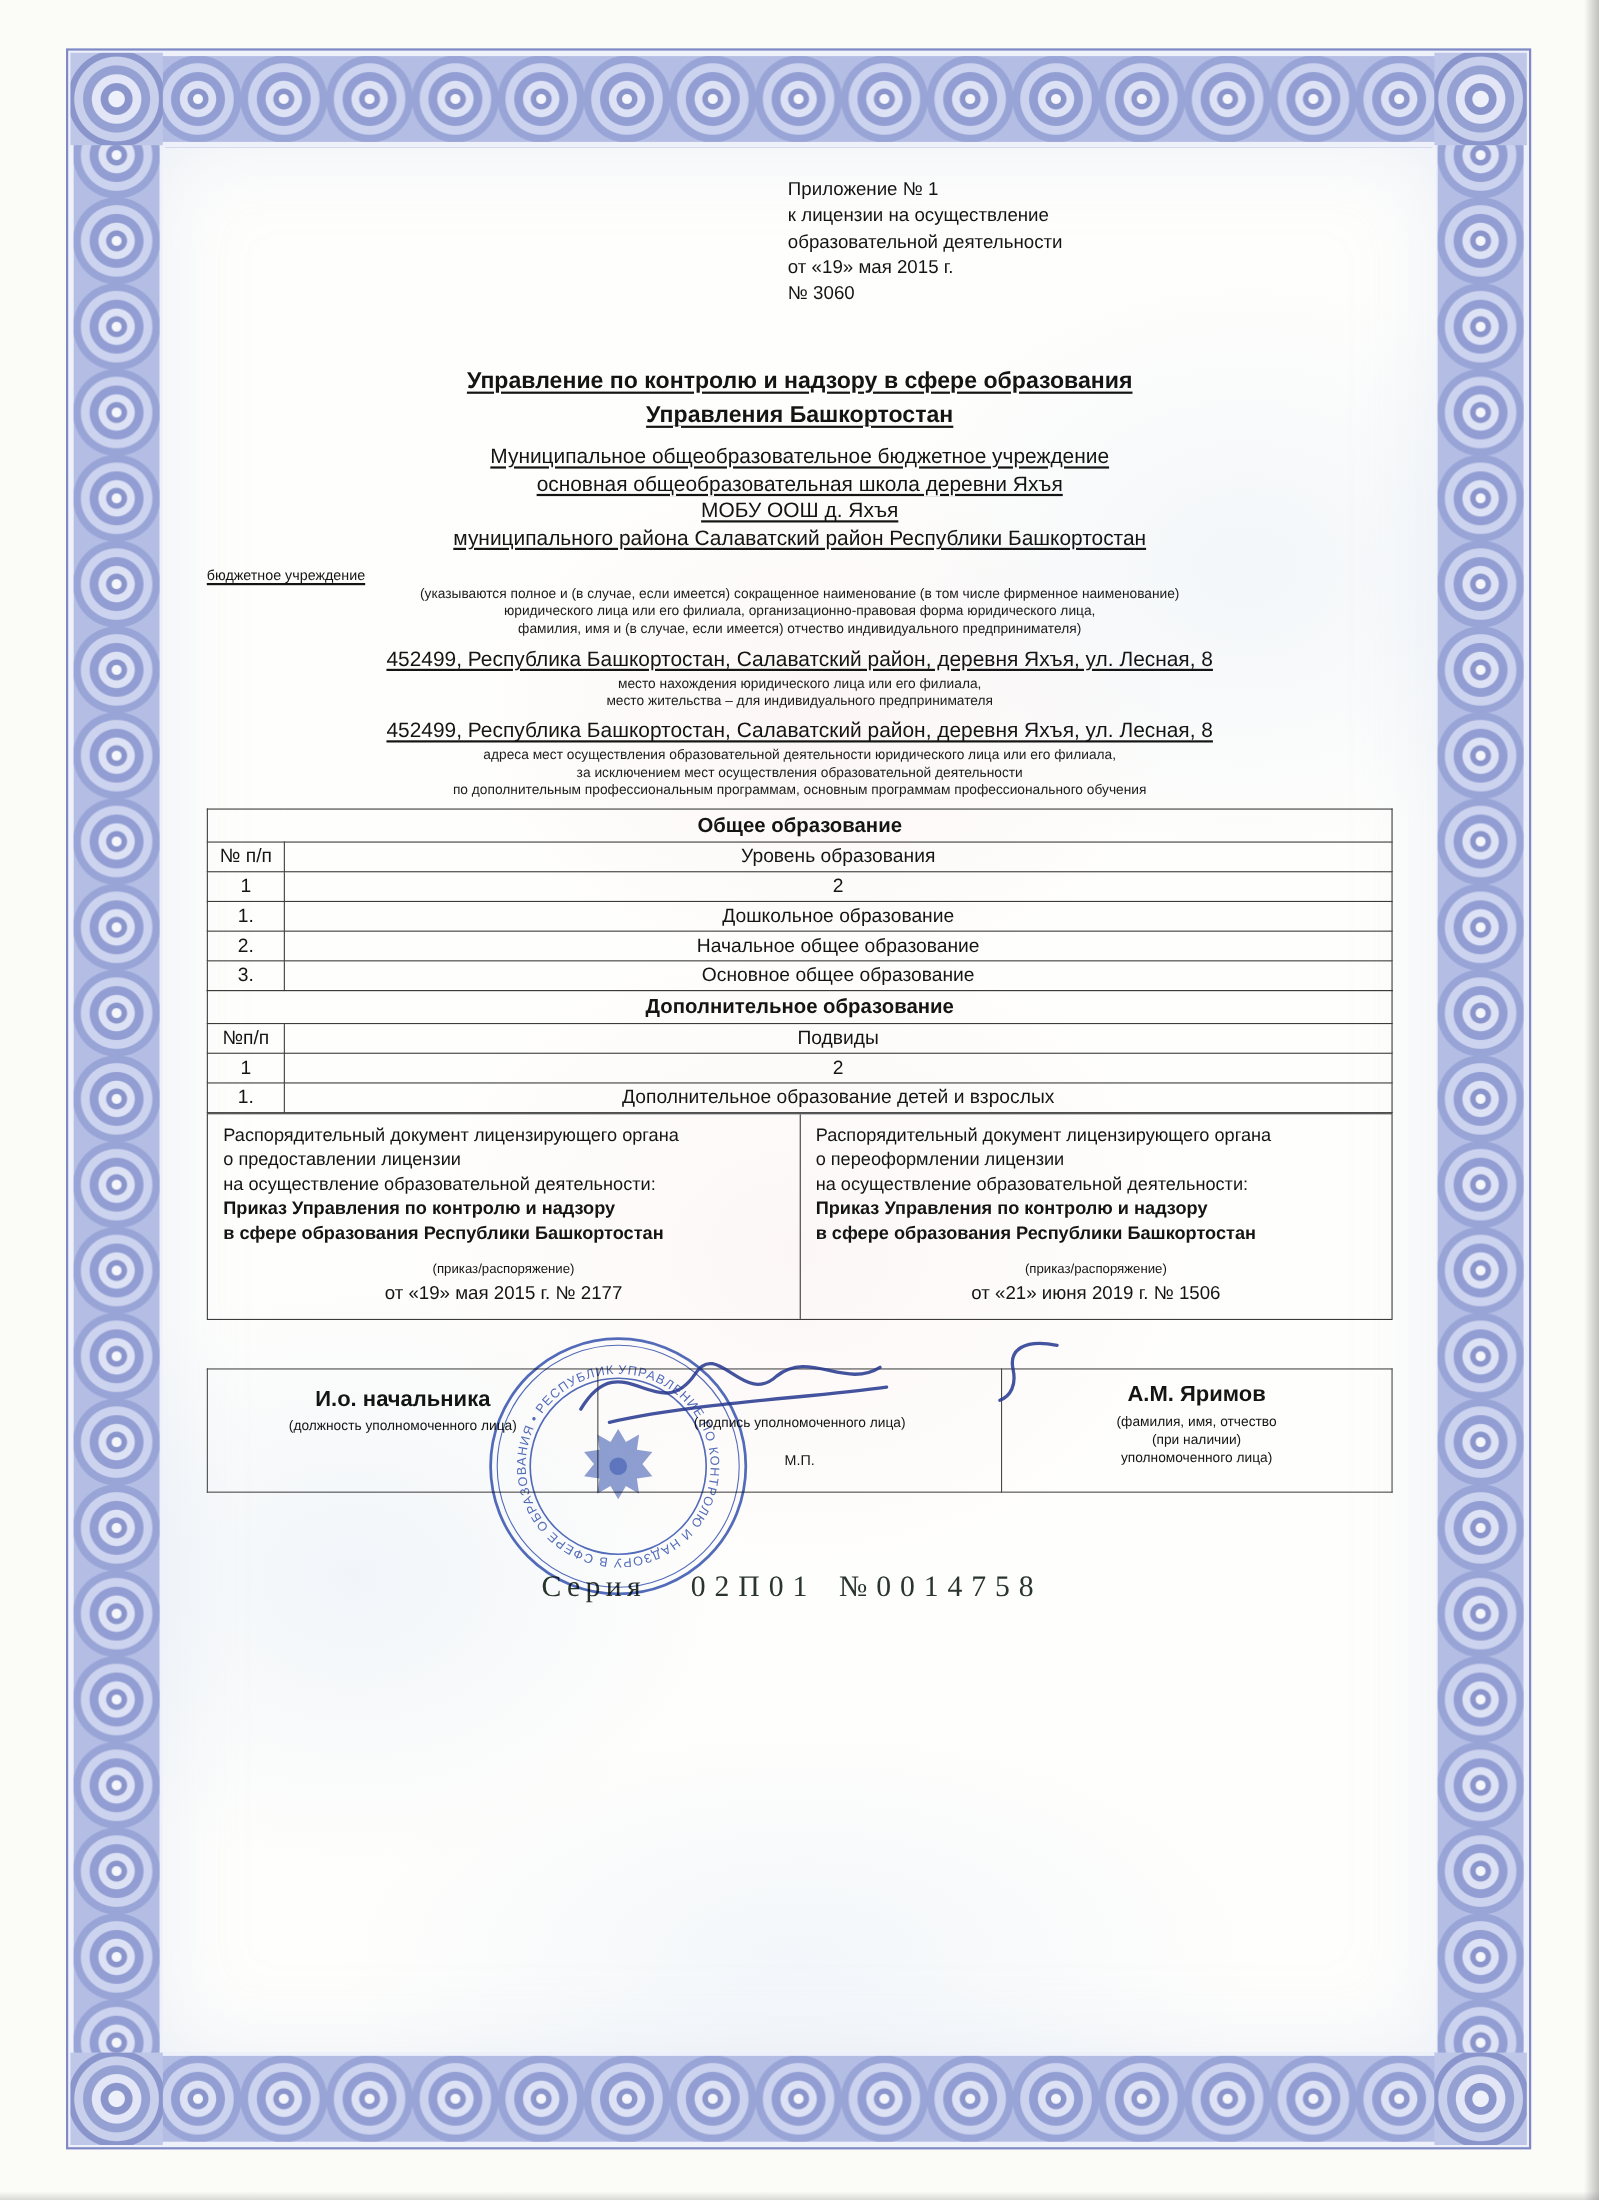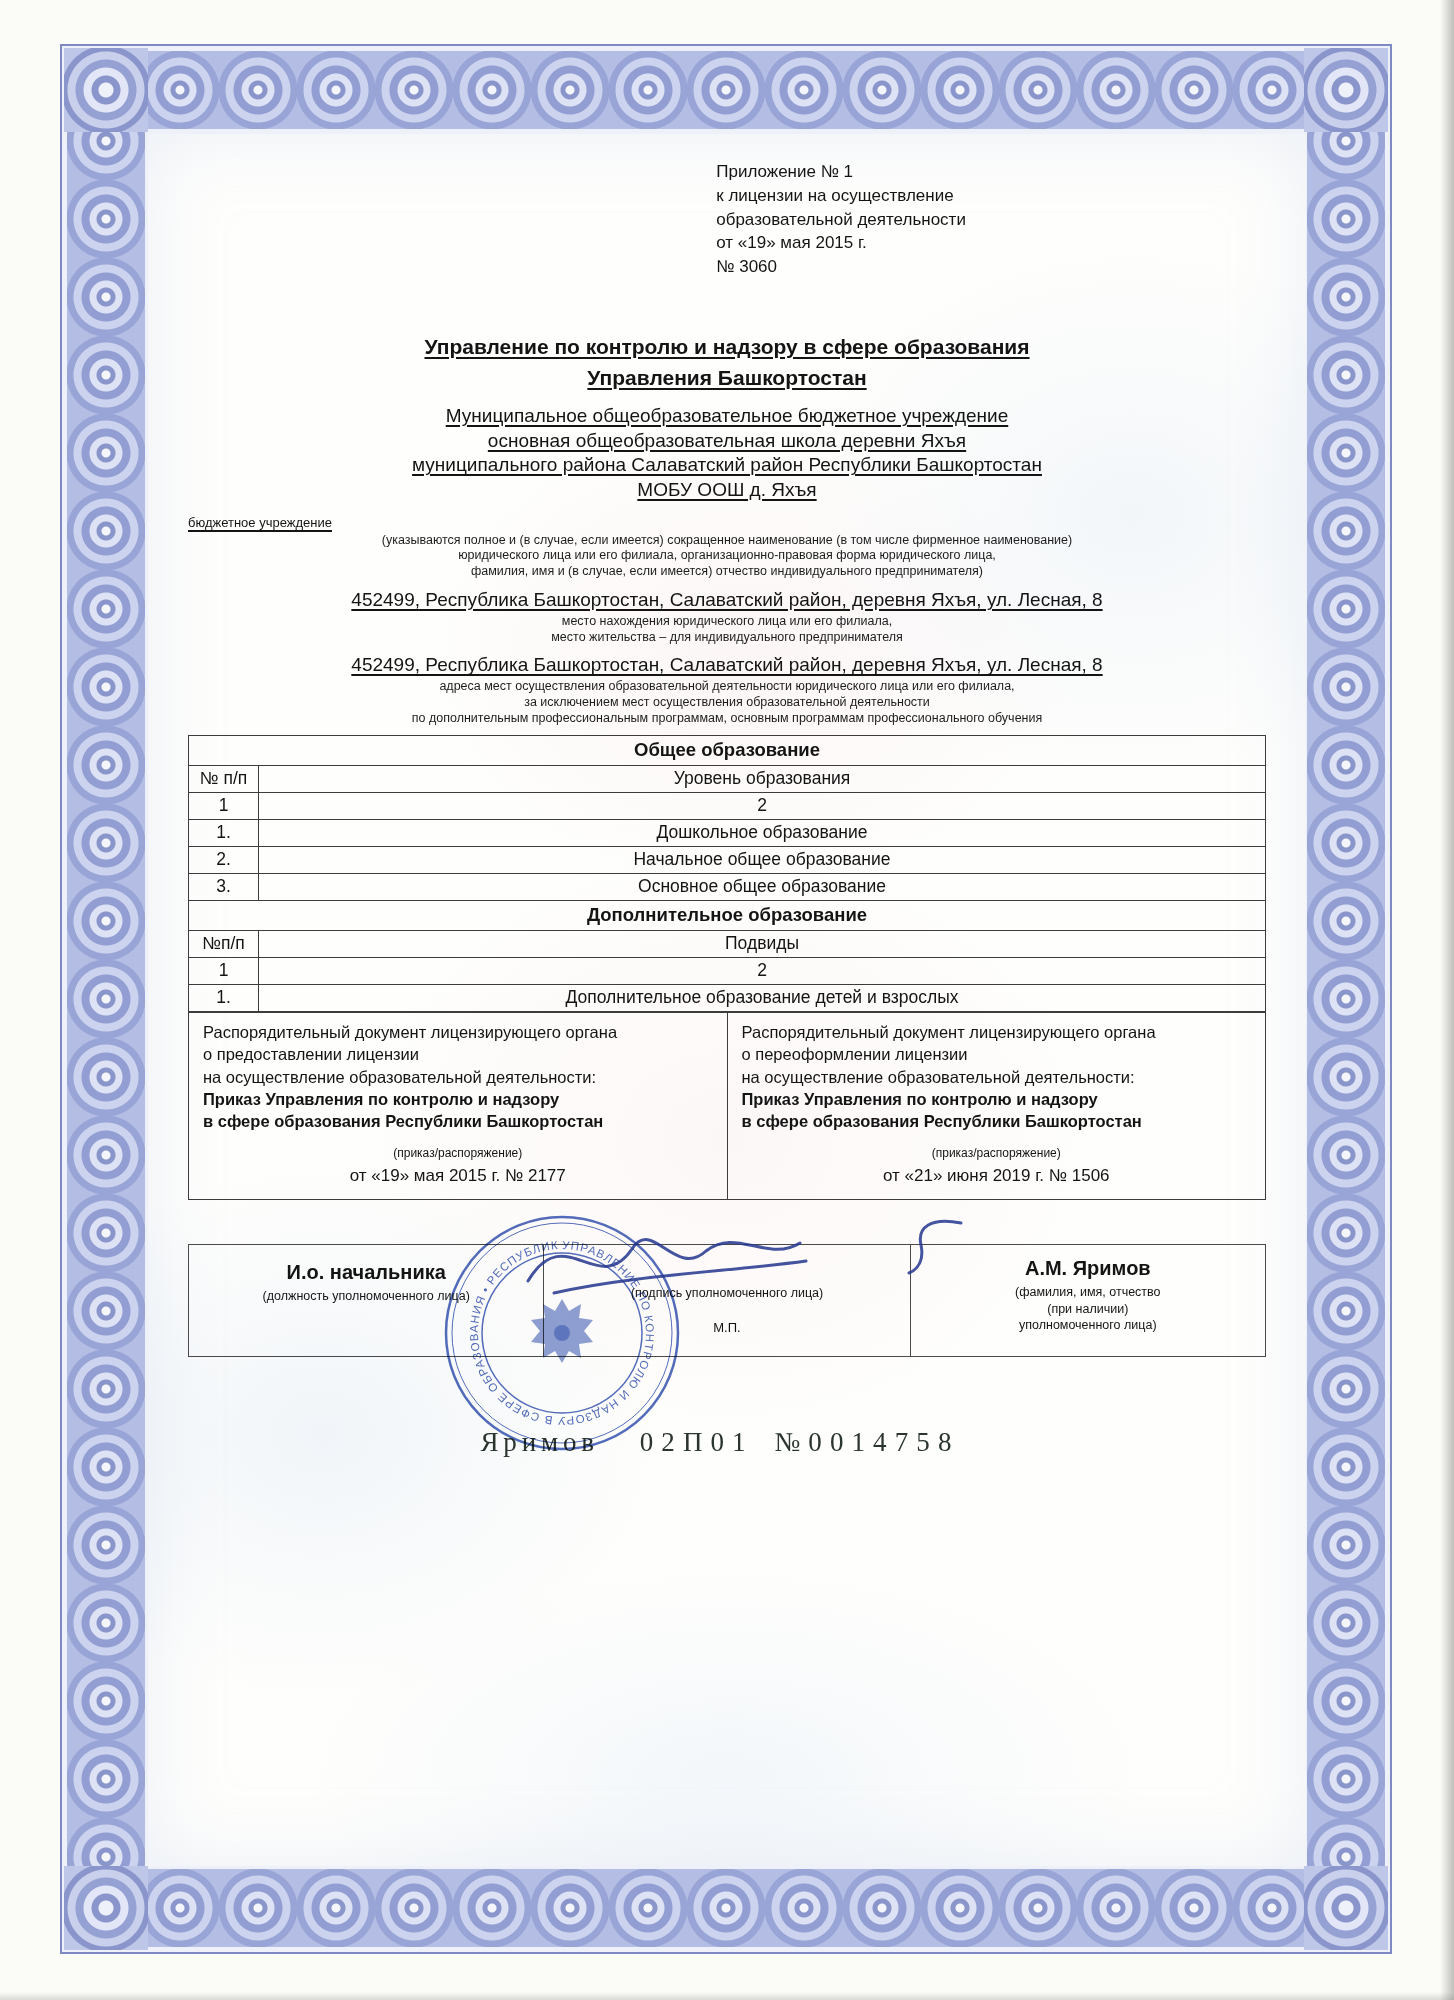--- a/index.html
+++ b/index.html
@@ -157,22 +157,22 @@
     </div>
 
     <div class="doc-title">
       <div class="u">Управление по контролю и надзору в сфере образования</div>
       <div class="u">Управления Башкортостан</div>
     </div>
 
     <div class="org">
       <div class="u">Муниципальное общеобразовательное бюджетное учреждение</div>
       <div class="u">основная общеобразовательная школа деревни Яхъя</div>
+      <div class="u">МОБУ ООШ д. Яхъя</div>
       <div class="u">муниципального района Салаватский район Республики Башкортостан</div>
-      <div class="u">МОБУ ООШ д. Яхъя</div>
     </div>
 
     <div class="org-type">
       <span class="u">бюджетное учреждение</span>
     </div>
     <div class="small-cap">
       <div>(указываются полное и (в случае, если имеется) сокращенное наименование (в том числе фирменное наименование)</div>
       <div>юридического лица  или его филиала, организационно-правовая форма юридического лица,</div>
       <div>фамилия, имя и (в случае, если имеется) отчество индивидуального предпринимателя)</div>
     </div>
@@ -306,21 +306,21 @@
             <div>(фамилия, имя, отчество</div>
             <div>(при наличии)</div>
             <div>уполномоченного лица)</div>
           </div>
         </td>
       </tr>
     </tbody>
       </table>
 
     <div class="serial">
-      <span class="serial-label">Яримов</span>
+      <span class="serial-label">Серия</span>
       <span class="serial-num">02П01</span>
       <span class="serial-num">№0014758</span>
     </div>
 
   </div>
 
   <div class="scan-edge-right"></div>
   <div class="scan-edge-bottom"></div>
 </div>
 

